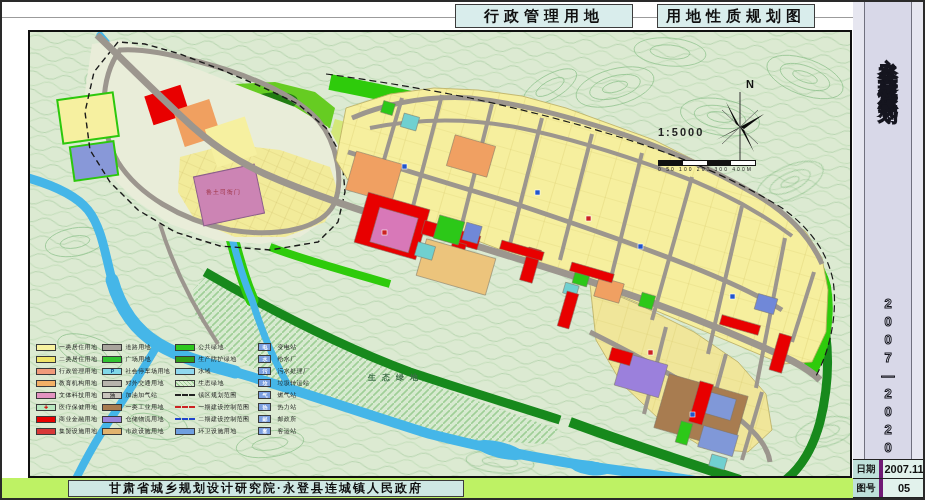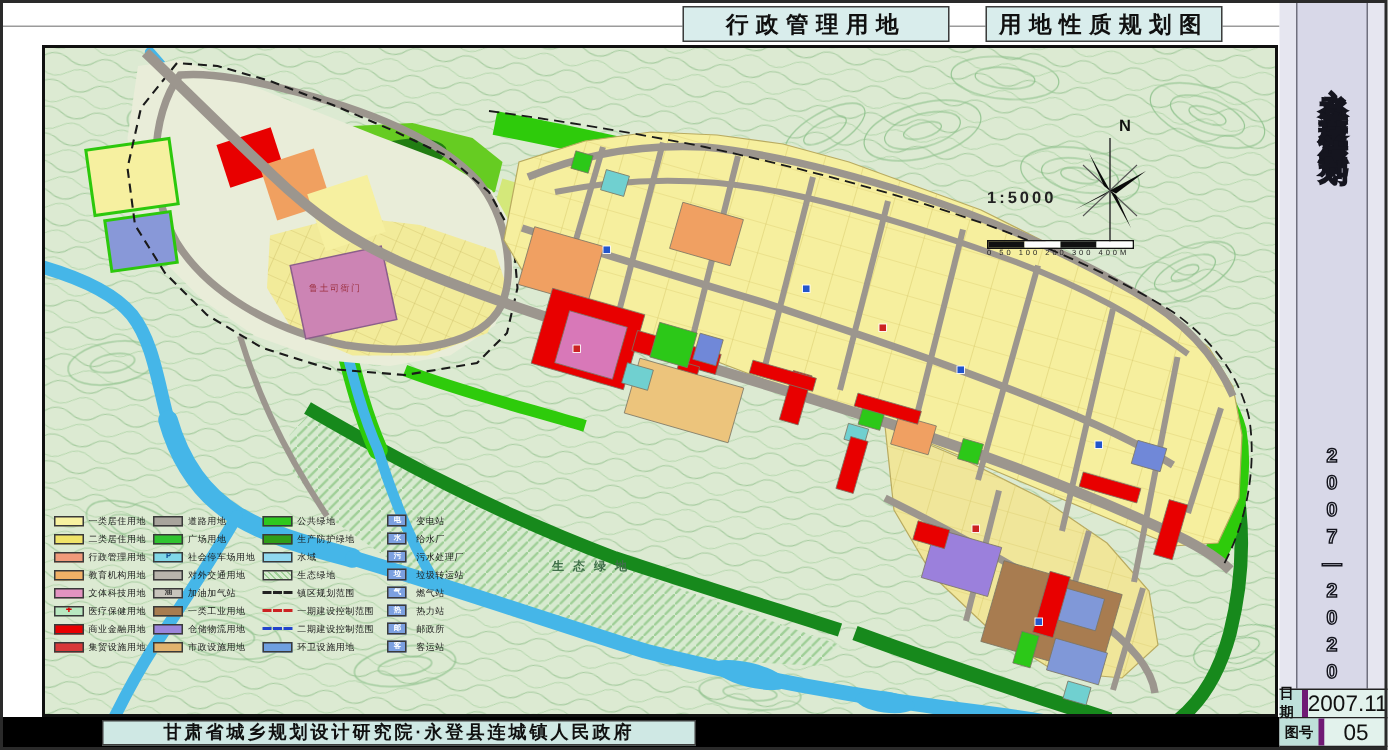--- a/index.html
+++ b/index.html
@@ -48,24 +48,24 @@
     -webkit-text-stroke:1.2px #15151f;white-space:nowrap}
   .v-years{position:absolute;left:50%;transform:translateX(-50%);top:296px;writing-mode:vertical-rl;
     text-orientation:upright;font-weight:bold;font-size:13px;letter-spacing:3px;color:#eef0fa;
     -webkit-text-stroke:1px #15151f;white-space:nowrap}
 
   .info-table{position:absolute;left:853px;top:459px;width:72px;height:39px;border-top:1px solid #222;
     z-index:20;box-sizing:border-box}
   .info-row{display:flex;height:19px;border-bottom:1px solid #222;box-sizing:border-box}
   .info-label{width:30px;border-right:4px solid #701a75;display:flex;align-items:center;justify-content:center;
     font-size:9.5px;font-weight:bold;background:#bfe0da;color:#111;box-sizing:border-box}
-  .info-value{flex:1;display:flex;align-items:center;justify-content:center;font-size:15px;
-    font-weight:normal;background:#e2f2ec;color:#111}
-
-  .footer-strip{position:absolute;left:2px;top:478px;width:851px;height:20px;background:#000000;z-index:4}
+  .info-value{flex:1;display:flex;align-items:center;justify-content:center;font-size:11px;
+    font-weight:bold;background:#e2f2ec;color:#111}
+
+  .footer-strip{position:absolute;left:2px;top:478px;width:851px;height:20px;background:#bef264;z-index:4}
   .footer-box{position:absolute;left:66px;top:2px;width:396px;height:17px;background:#cfe8e4;
     border:1px solid #3c3c3c;display:flex;align-items:center;justify-content:center;
     font-size:12px;font-weight:bold;letter-spacing:2px;color:#101010;box-sizing:border-box}
 </style>
 </head>
 <body>
 
 <div class="top-line"></div>
 <div class="title-box" id="titleL">行政管理用地</div>
 <div class="title-box" id="titleR">用地性质规划图</div>

